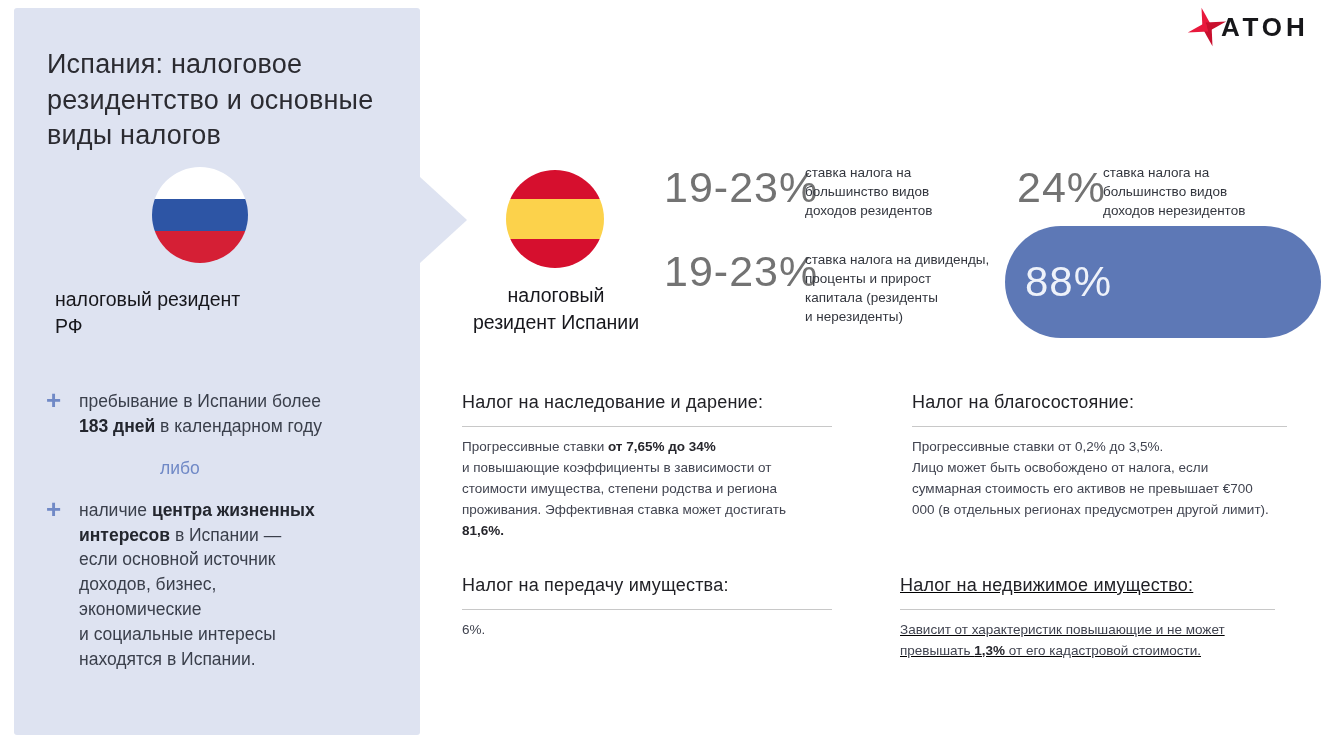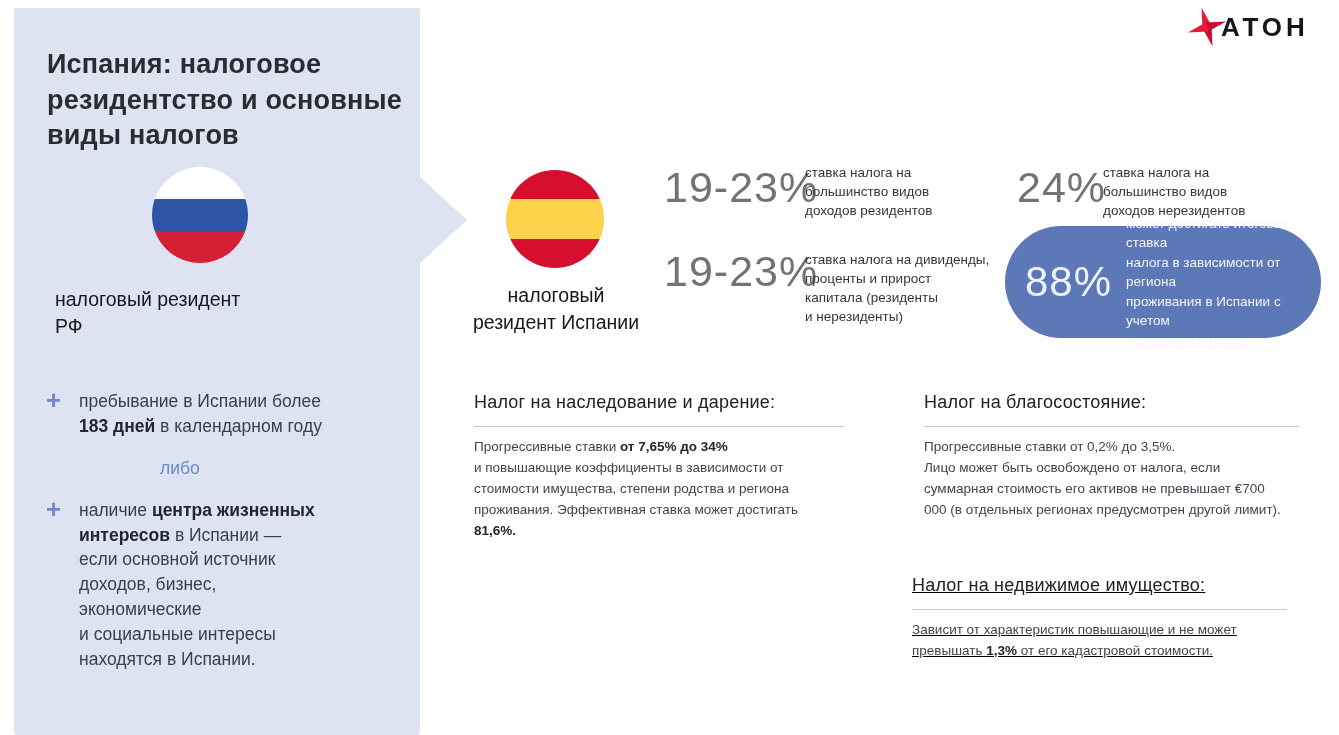--- a/index.html
+++ b/index.html
@@ -19,21 +19,21 @@
     width: 406px; height: 727px;
     background: #dee3f1;
     border-radius: 3px;
   }
   .slide-title {
     position: absolute;
     left: 33px; top: 39px;
     width: 360px;
     font-size: 27px;
     line-height: 1.32;
-    font-weight: 700;
+    font-weight: 400;
     color: #2b2b31;
     letter-spacing: 0.2px;
   }
   .flag-circle {
     position: absolute;
     border-radius: 50%;
     overflow: hidden;
   }
   .flag-stripe { width: 100%; }
   .rf-flag { left: 138px; top: 159px; width: 96px; height: 96px; }
@@ -133,21 +133,21 @@
     letter-spacing: 1px;
     flex: 0 0 auto;
   }
   .bubble-desc {
     font-size: 13.5px;
     line-height: 1.45;
     color: #f4f6fc;
     white-space: pre-line;
   }
   
-  .tax-section { position: absolute; margin-left: 12px; }
+  .tax-section { position: absolute; }
   .sec1 { left: 462px; top: 392px; width: 370px; }
   .sec2 { left: 912px; top: 392px; width: 375px; }
   .sec3 { left: 462px; top: 575px; width: 370px; }
   .sec4 { left: 900px; top: 575px; width: 375px; text-decoration: underline; }
   .section-title {
     font-size: 18px;
     font-weight: 500;
     color: #212126;
     letter-spacing: 0.2px;
   }
@@ -233,40 +233,41 @@
 доходов нерезидентов</div>
 
   <div class="stat-value stat3-value">19-23%</div>
   <div class="stat-desc stat3-desc">ставка налога на дивиденды,
 проценты и прирост
 капитала (резиденты
 и нерезиденты)</div>
 
   <div class="bubble">
     <div class="bubble-value">88%</div>
-    <div class="bubble-desc">может достигать итоговая ставка
-налога в зависимости от региона
-проживания в Испании с учетом
-локальных налогов</div>
   </div>
 
   <div class="tax-section sec1">
     <div class="section-title">Налог на наследование и дарение:</div>
     <hr class="section-divider">
     <div class="section-body"><span>Прогрессивные ставки </span><b>от 7,65% до 34%</b><span>
 и повышающие коэффициенты в зависимости от стоимости имущества, степени родства и региона проживания. Эффективная ставка может достигать </span><b>81,6%.</b></div>
   </div>
 
   <div class="tax-section sec2">
     <div class="section-title">Налог на благосостояние:</div>
     <hr class="section-divider">
     <div class="section-body"><span>Прогрессивные ставки от 0,2% до 3,5%.
 Лицо может быть освобождено от налога, если суммарная стоимость его активов не превышает €700 000 (в отдельных регионах предусмотрен другой лимит).</span></div>
   </div>
 
+  <div class="tax-section sec3">
+    <div class="section-title">Налог на передачу имущества:</div>
+    <hr class="section-divider">
+    <div class="section-body"><span>6%.</span></div>
+  </div>
 
   <div class="tax-section sec4">
     <div class="section-title">Налог на недвижимое имущество:</div>
     <hr class="section-divider">
     <div class="section-body"><span>Зависит от характеристик повышающие и не может превышать </span><b>1,3%</b><span> от его кадастровой стоимости.</span></div>
   </div>
 
   <div class="logo">
     <svg class="logo-star" viewBox="0 0 40 40">
       <g transform="rotate(-16 20 20)">

